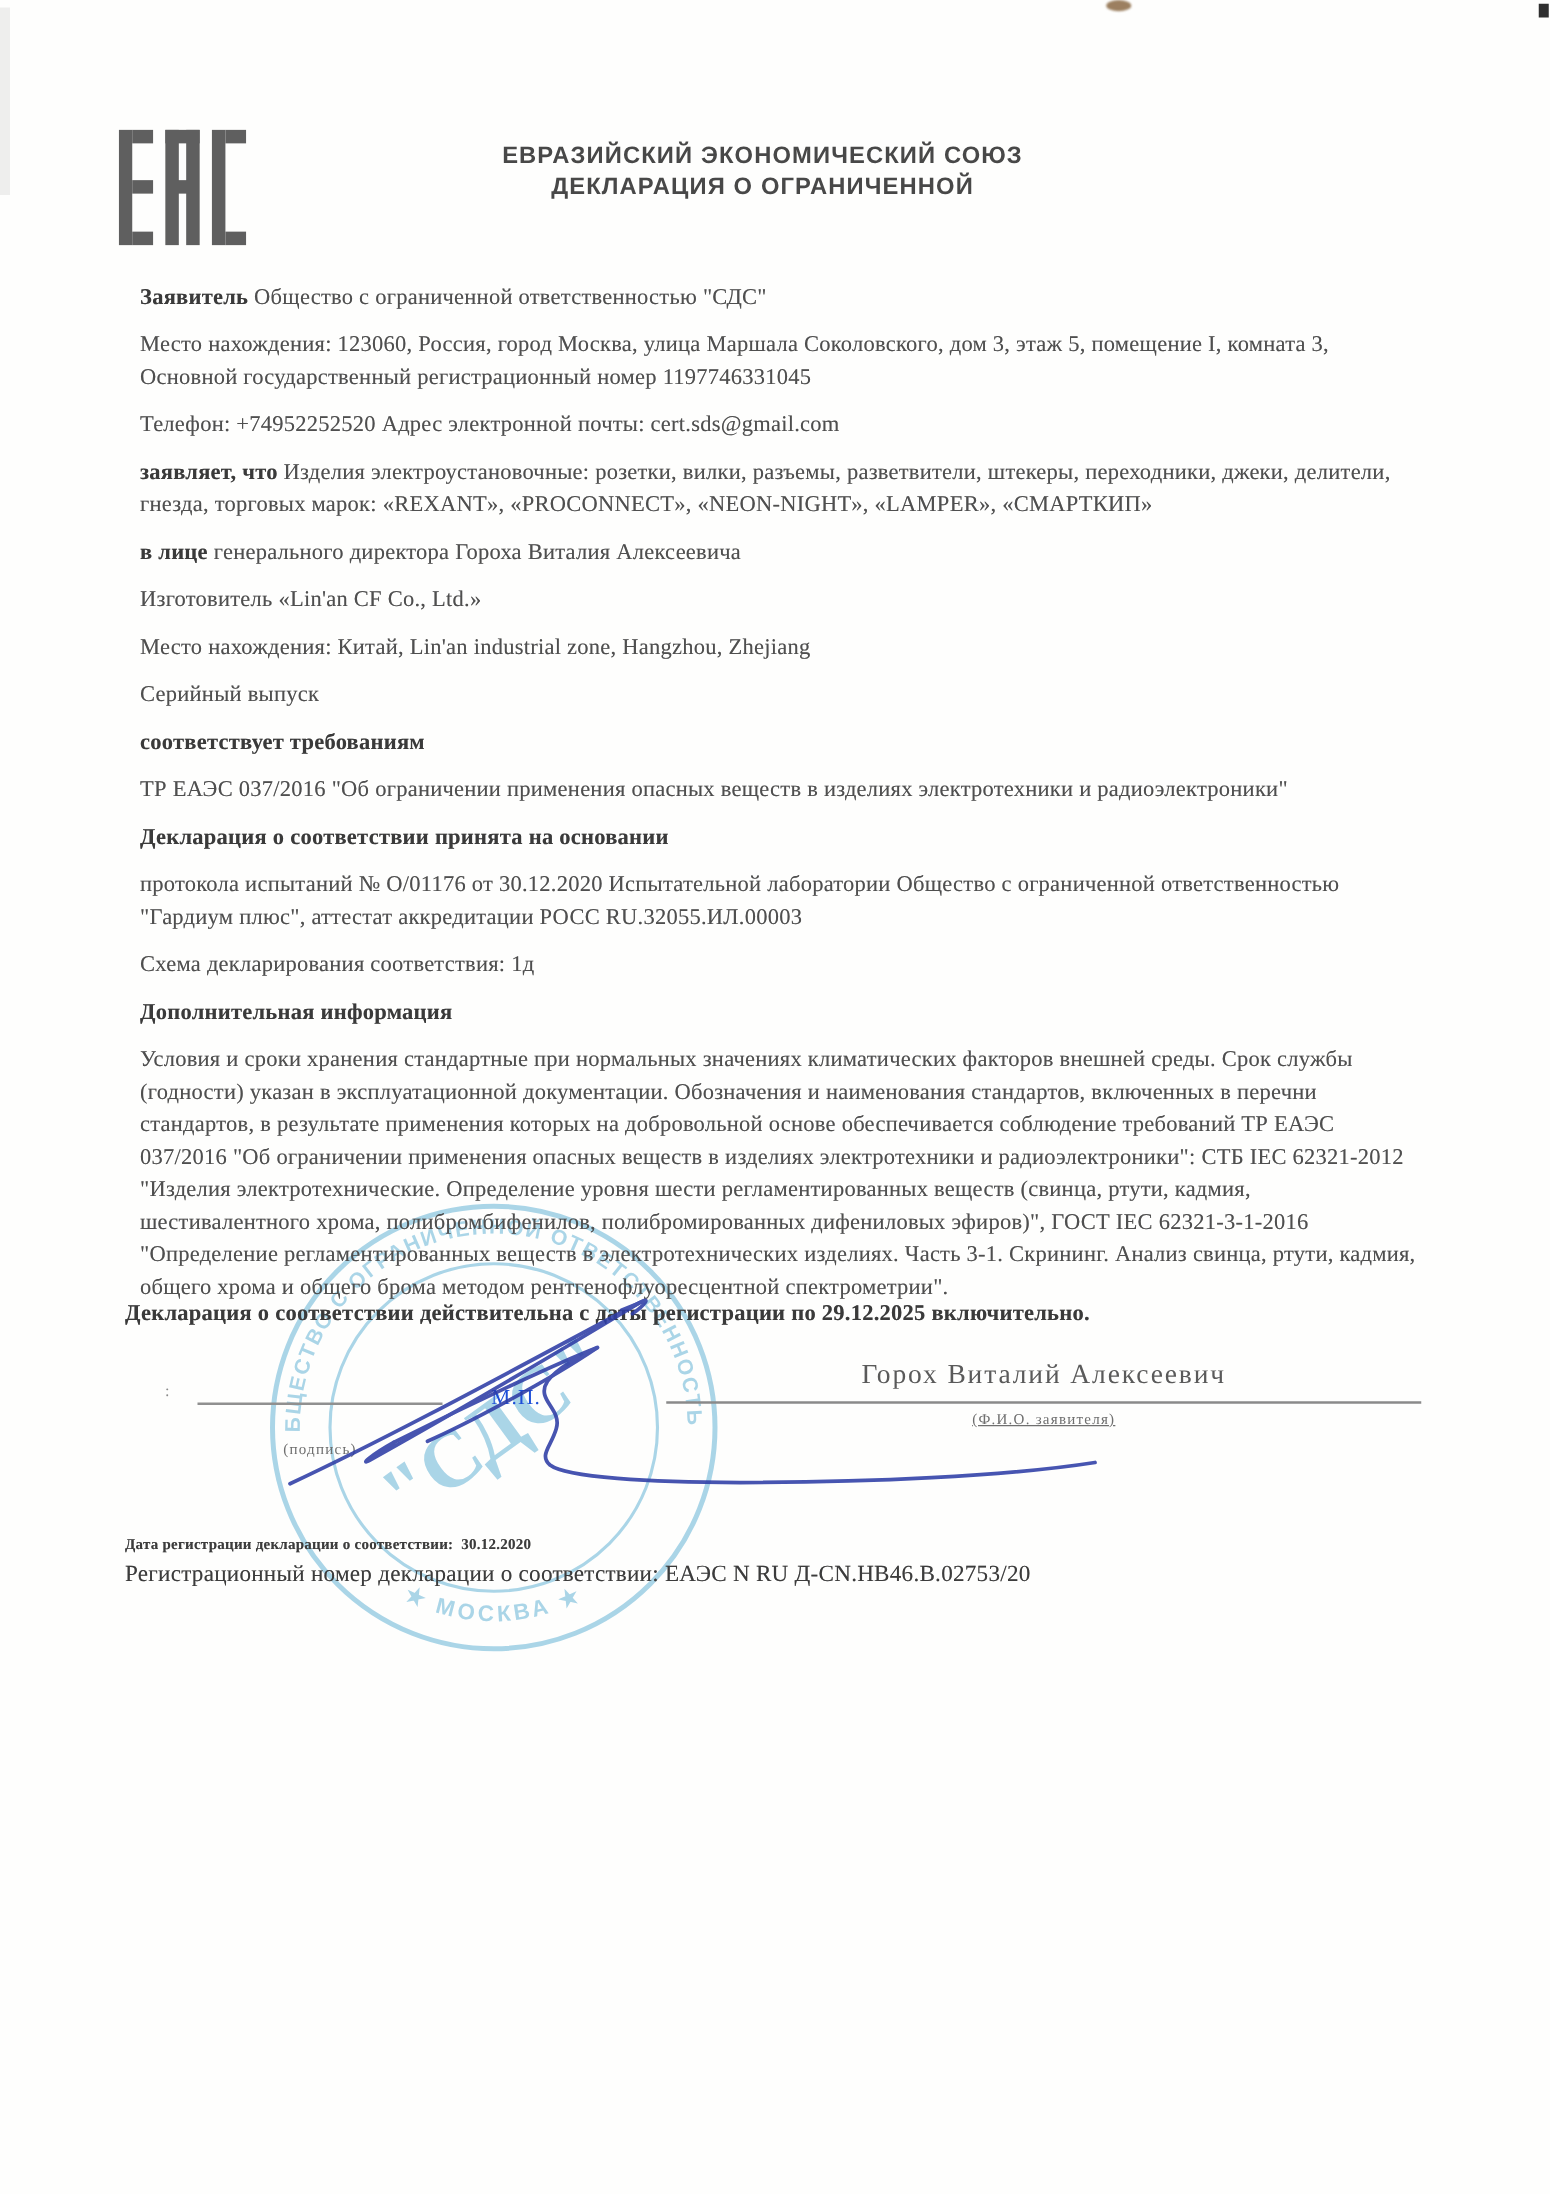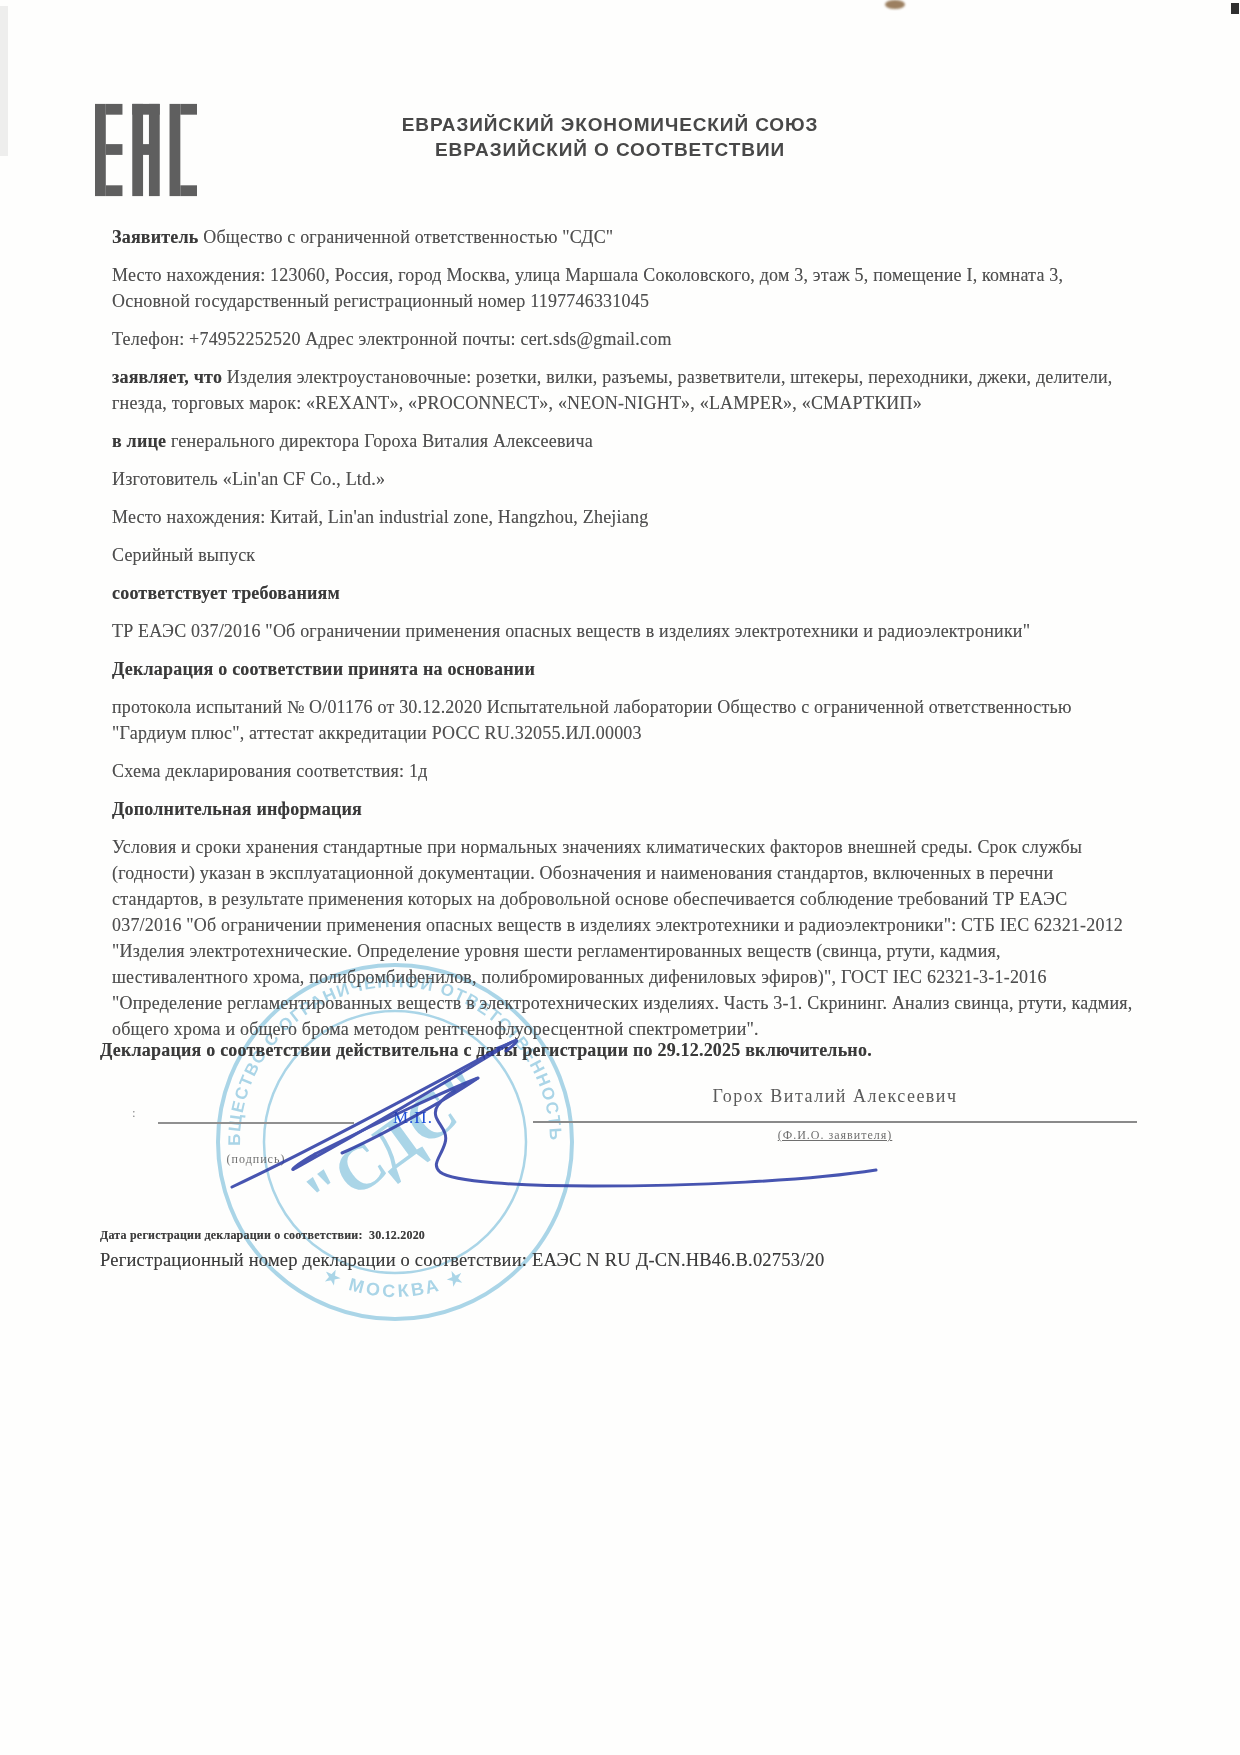--- a/index.html
+++ b/index.html
@@ -24,21 +24,21 @@
   .bodytext p{margin:12px;}
   .bodytext b{color:#3a3a3a;}
   .validity{
     position:absolute;left:100px;top:1040px;width:1070px;
     font-size:18px;font-weight:bold;color:#3a3a3a;letter-spacing:.2px;
     text-shadow:0 0 .5px rgba(60,60,60,.45);
   }
   
   .sig-name{
     position:absolute;left:535px;top:1086px;width:600px;text-align:center;
-    font-size:18px;color:#5a5a5a;letter-spacing:1.5px;
+    font-size:22px;color:#5a5a5a;letter-spacing:1.5px;
   }
   .line-left{position:absolute;left:158px;top:1122px;width:196px;border-top:2px solid #909090;height:0;}
   .line-right{position:absolute;left:533px;top:1121px;width:604px;border-top:2px solid #8a8a8a;height:0;}
   .cap-sign{
     position:absolute;left:160px;top:1128px;width:192px;text-align:center;
     font-size:12px;color:#6f6f6f;letter-spacing:1px;margin-top:24px;
   }
   .cap-name{
     position:absolute;left:533px;top:1128px;width:604px;text-align:center;
     font-size:12px;color:#6f6f6f;letter-spacing:1px;text-decoration:underline;
@@ -104,21 +104,21 @@
       <rect x="38" y="0" width="28" height="11"></rect>
       <rect x="47" y="41" width="10" height="11"></rect>
       <rect x="76" y="0" width="11" height="94"></rect>
       <rect x="87" y="0" width="17" height="11"></rect>
       <rect x="87" y="83" width="17" height="11"></rect>
     </g>
   </svg>
 
   <div class="title">
     <div>ЕВРАЗИЙСКИЙ ЭКОНОМИЧЕСКИЙ СОЮЗ</div>
-    <div>ЕВРАЗИЙСКИЙ О СООТВЕТСТВИИ</div>
+    <div>ДЕКЛАРАЦИЯ О ОГРАНИЧЕННОЙ</div>
   </div>
 
   <div class="bodytext">
     <p><b>Заявитель</b><span> Общество с ограниченной ответственностью "СДС"</span></p>
     <p><b></b><span>Место нахождения: 123060, Россия, город Москва, улица Маршала Соколовского, дом 3, этаж 5, помещение I, комната 3, Основной государственный регистрационный номер 1197746331045</span></p>
     <p><b></b><span>Телефон: +74952252520 Адрес электронной почты: cert.sds@gmail.com</span></p>
     <p><b>заявляет, что</b><span> Изделия электроустановочные: розетки, вилки, разъемы, разветвители, штекеры, переходники, джеки, делители, гнезда, торговых марок: «REXANT», «PROCONNECT», «NEON-NIGHT», «LAMPER», «СМАРТКИП»</span></p>
     <p><b>в лице</b><span> генерального директора Гороха  Виталия Алексеевича</span></p>
     <p><b></b><span>Изготовитель «Lin'an CF Co., Ltd.»</span></p>
     <p><b></b><span>Место нахождения: Китай, Lin'an industrial zone, Hangzhou, Zhejiang</span></p>

